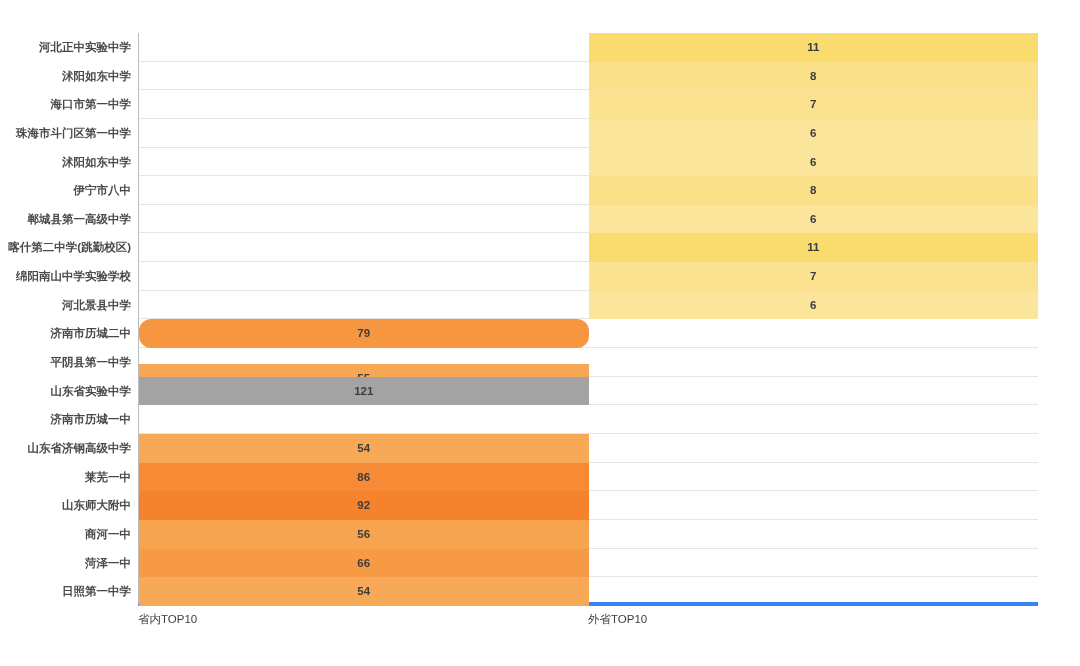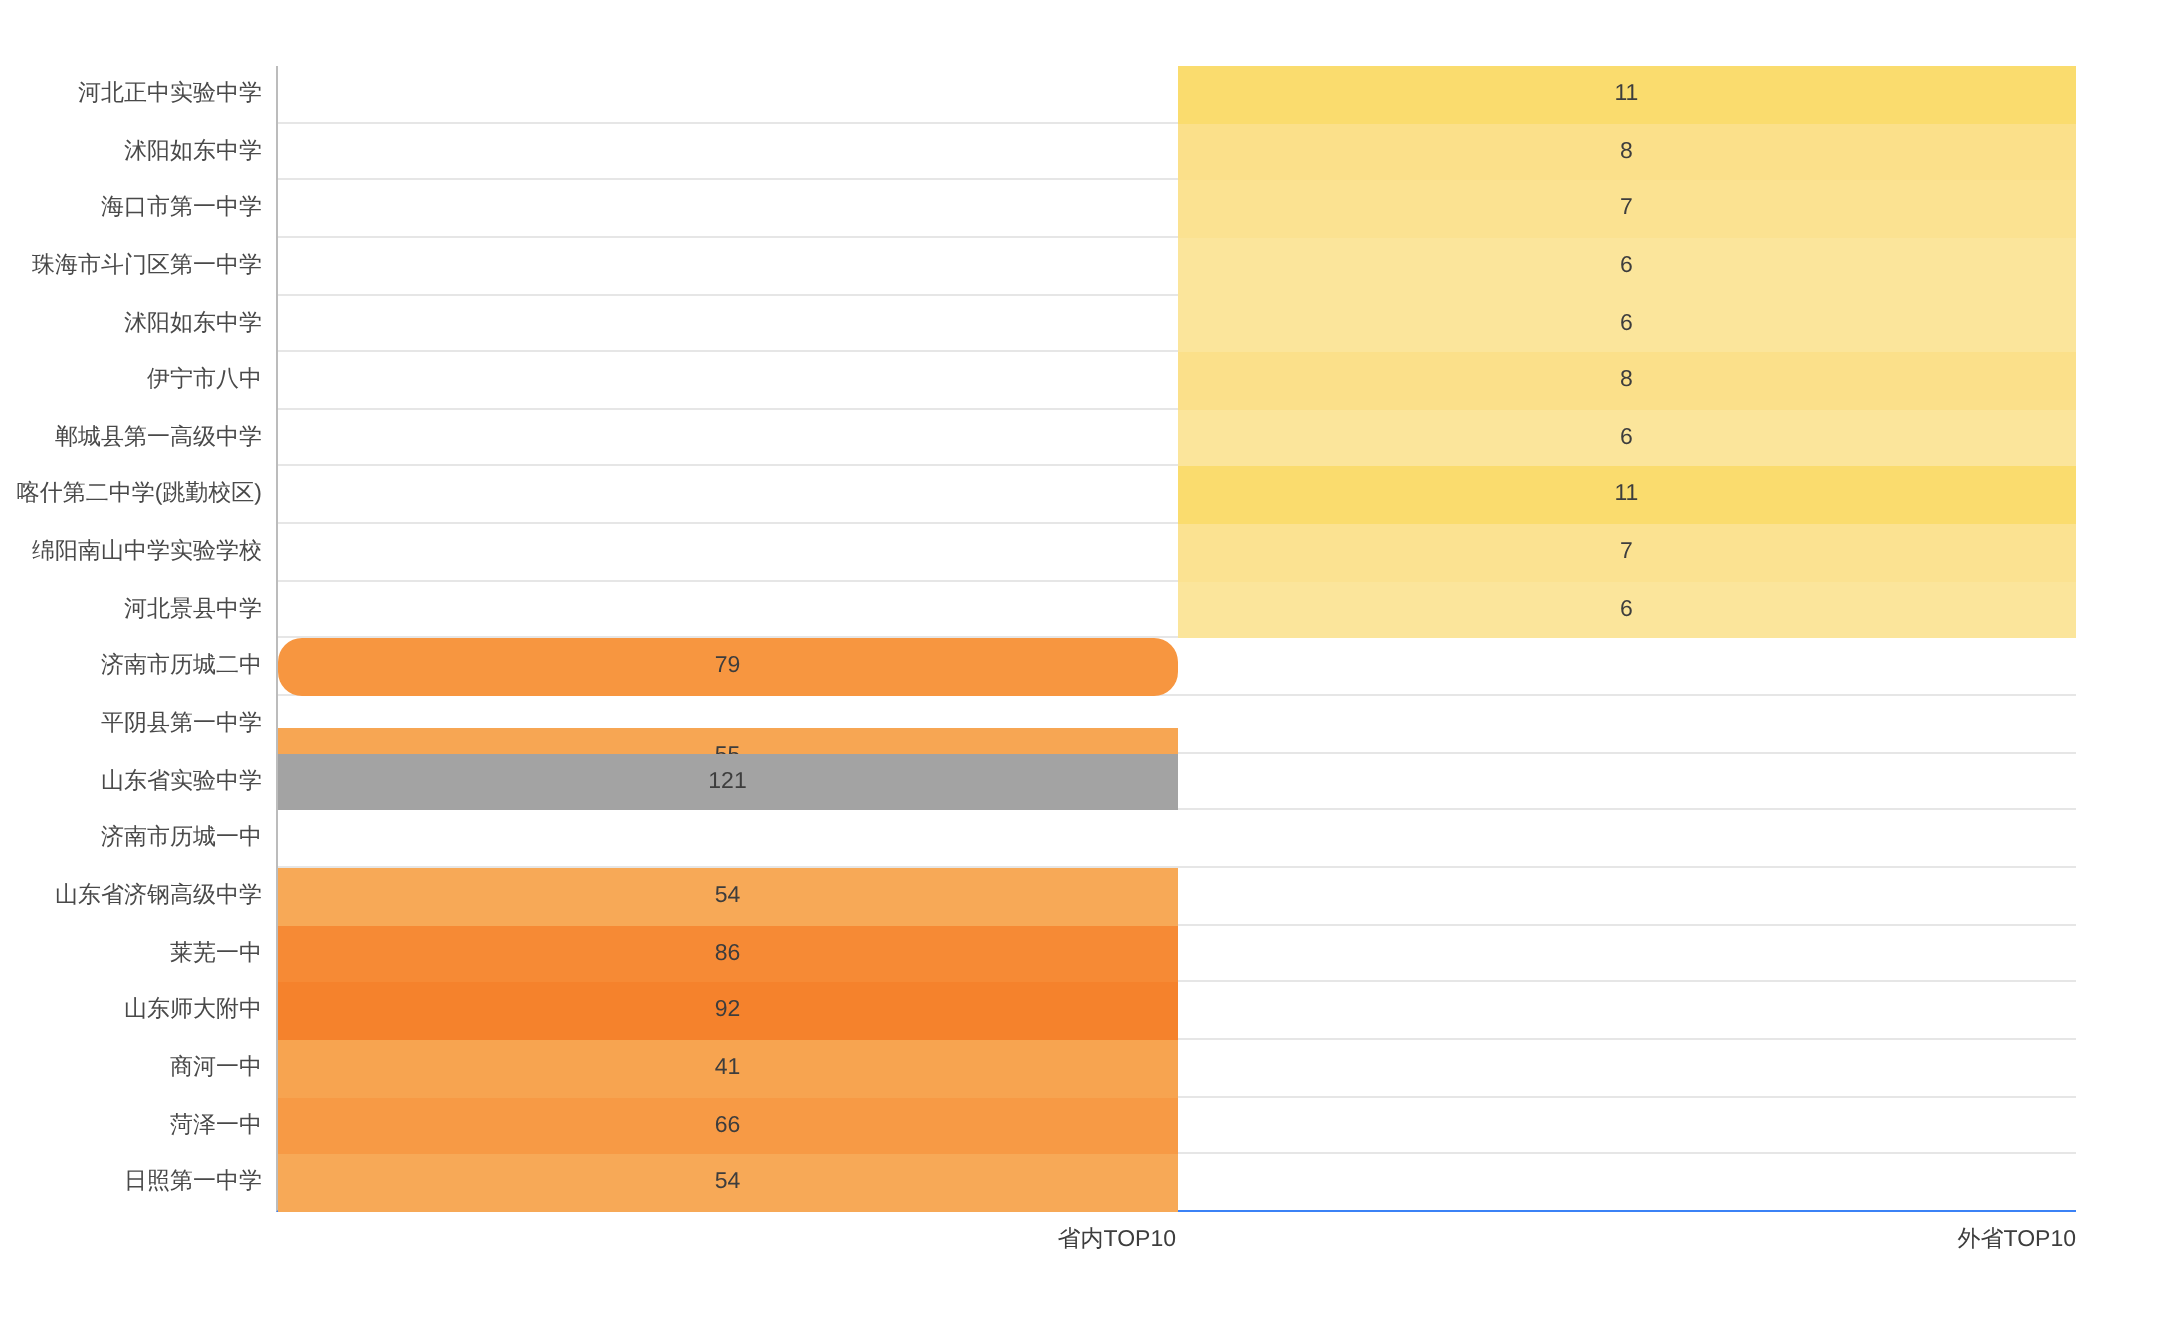--- a/index.html
+++ b/index.html
@@ -20,21 +20,22 @@
     background: #ffffff;
   }
   .plot-area {
     position: absolute;
     left: 138px;
     top: 33px;
     width: 900px;
     height: 573px;
     box-sizing: border-box;
     border-left: 1px solid #bcbcbc;
-    border-bottom: 1px solid #3b82f6;
+    border-bottom: 4px solid #3b82f6;
+    font-weight: bold;
   }
   .row {
     position: relative;
     width: 100%;
     height: 28.65px;
     box-sizing: border-box;
     border-bottom: 1px solid #e6e6e6;
   }
   .row:last-child {
     border-bottom: none;
@@ -75,21 +76,21 @@
     position: absolute;
     left: 138px;
     top: 606px;
     width: 900px;
     height: 30px;
   }
   .axis-tick {
     position: absolute;
     top: 6px;
     width: 50%;
-    text-align: right;
+    text-align: left;
     font-size: 11.5px;
     color: #3d3d3d;
   }
   .axis-tick.t0 { left: 0; }
   .axis-tick.t1 { left: 50%; }
 </style>
 </head>
 <body>
 
 <div id="chart-root">
@@ -174,21 +175,21 @@
         <div class="cell col0" style="background: rgb(246, 138, 53);">86</div>
         <div class="cell col1 empty"></div>
       </div>
       <div class="row">
         <div class="row-label">山东师大附中</div>
         <div class="cell col0" style="background: rgb(245, 130, 44);">92</div>
         <div class="cell col1 empty"></div>
       </div>
       <div class="row">
         <div class="row-label">商河一中</div>
-        <div class="cell col0" style="background: rgb(247, 164, 80);">41</div>
+        <div class="cell col0" style="background: rgb(247, 164, 80);">56</div>
         <div class="cell col1 empty"></div>
       </div>
       <div class="row">
         <div class="row-label">菏泽一中</div>
         <div class="cell col0" style="background: rgb(247, 154, 69);">66</div>
         <div class="cell col1 empty"></div>
       </div>
       <div class="row">
         <div class="row-label">日照第一中学</div>
         <div class="cell col0" style="background: rgb(247, 169, 87);">54</div>

